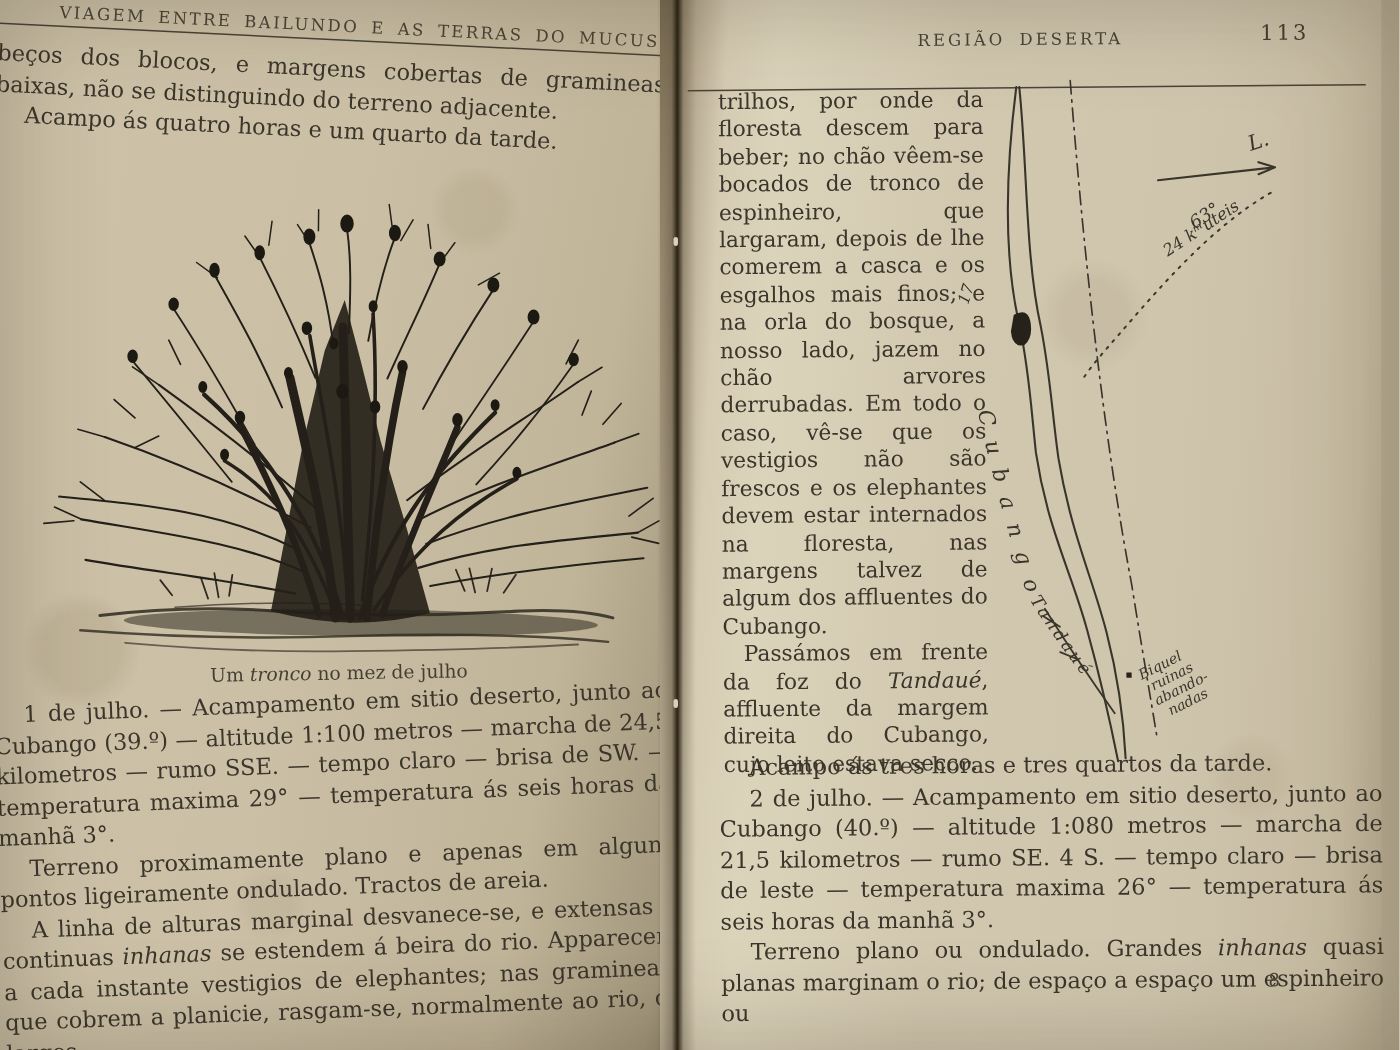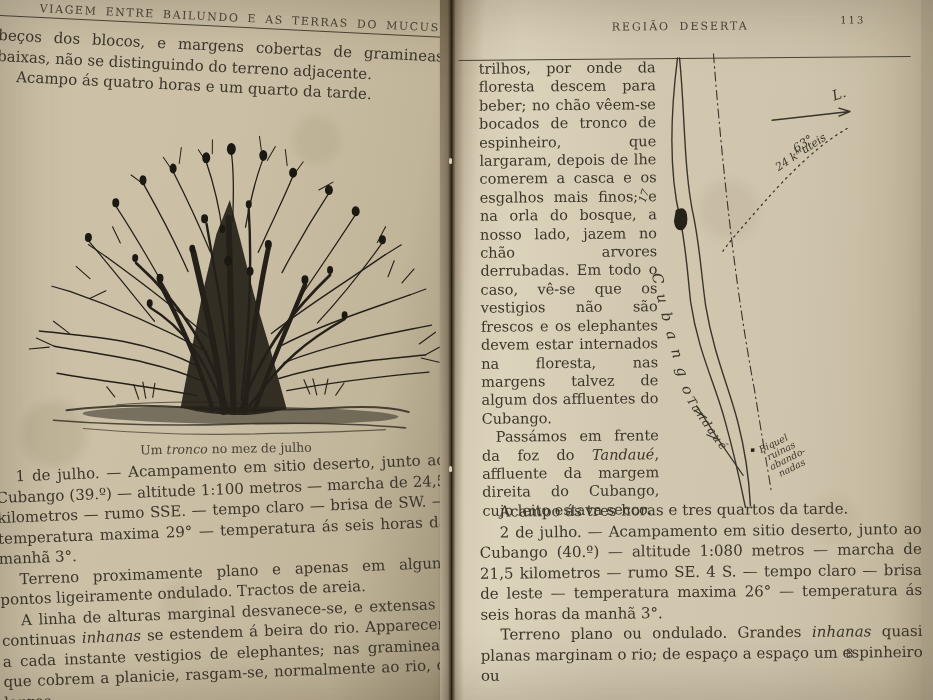--- a/index.html
+++ b/index.html
@@ -35,21 +35,21 @@
   .tb .bodytext{margin-right:6px;}
   .bushwrap{position:absolute;left:0;top:112px;width:452px;height:330px;transform:rotate(.6deg);}
   .cap{position:absolute;left:0;top:441px;width:452px;text-align:center;font-size:12.5px;
     color:#453f33;transform:rotate(-1deg);}
   .bb{position:absolute;left:0;top:467px;width:450px;transform:rotate(-2.2deg);transform-origin:0 50%;}
   
   .rp{position:absolute;inset:0;transform:rotate(-.5deg);transform-origin:50% 0;}
   .rhdr{position:absolute;left:0;top:20px;width:481px;}
   .rtitle{position:absolute;left:110px;top:0;width:260px;text-align:center;font-size:11px;
     letter-spacing:2px;word-spacing:4px;color:#4a4336;}
-  .pnum{position:absolute;left:400px;top:-4px;font-size:10px;letter-spacing:2px;color:#443e32;}
+  .pnum{position:absolute;left:400px;top:-4px;font-size:14px;letter-spacing:2px;color:#443e32;}
   .rrule{position:absolute;left:18px;top:38px;width:452px;border-bottom:1.3px solid #4a4336;}
   .col{position:absolute;left:38px;top:58px;width:177px;font-size:14.5px;line-height:18.4px;text-align:justify;}
   .col .ind{text-indent:14px;}
   .rblock{position:absolute;left:35px;top:500px;width:442px;font-size:15px;line-height:20.5px;}
   .sig{position:absolute;left:400px;top:648px;font-size:12px;color:#4a4336;}
   .mapwrap{position:absolute;left:193px;top:50px;width:288px;height:460px;}
   svg text{font-family:"DejaVu Serif","Liberation Serif",serif;}
 </style>
 </head>
 <body>

